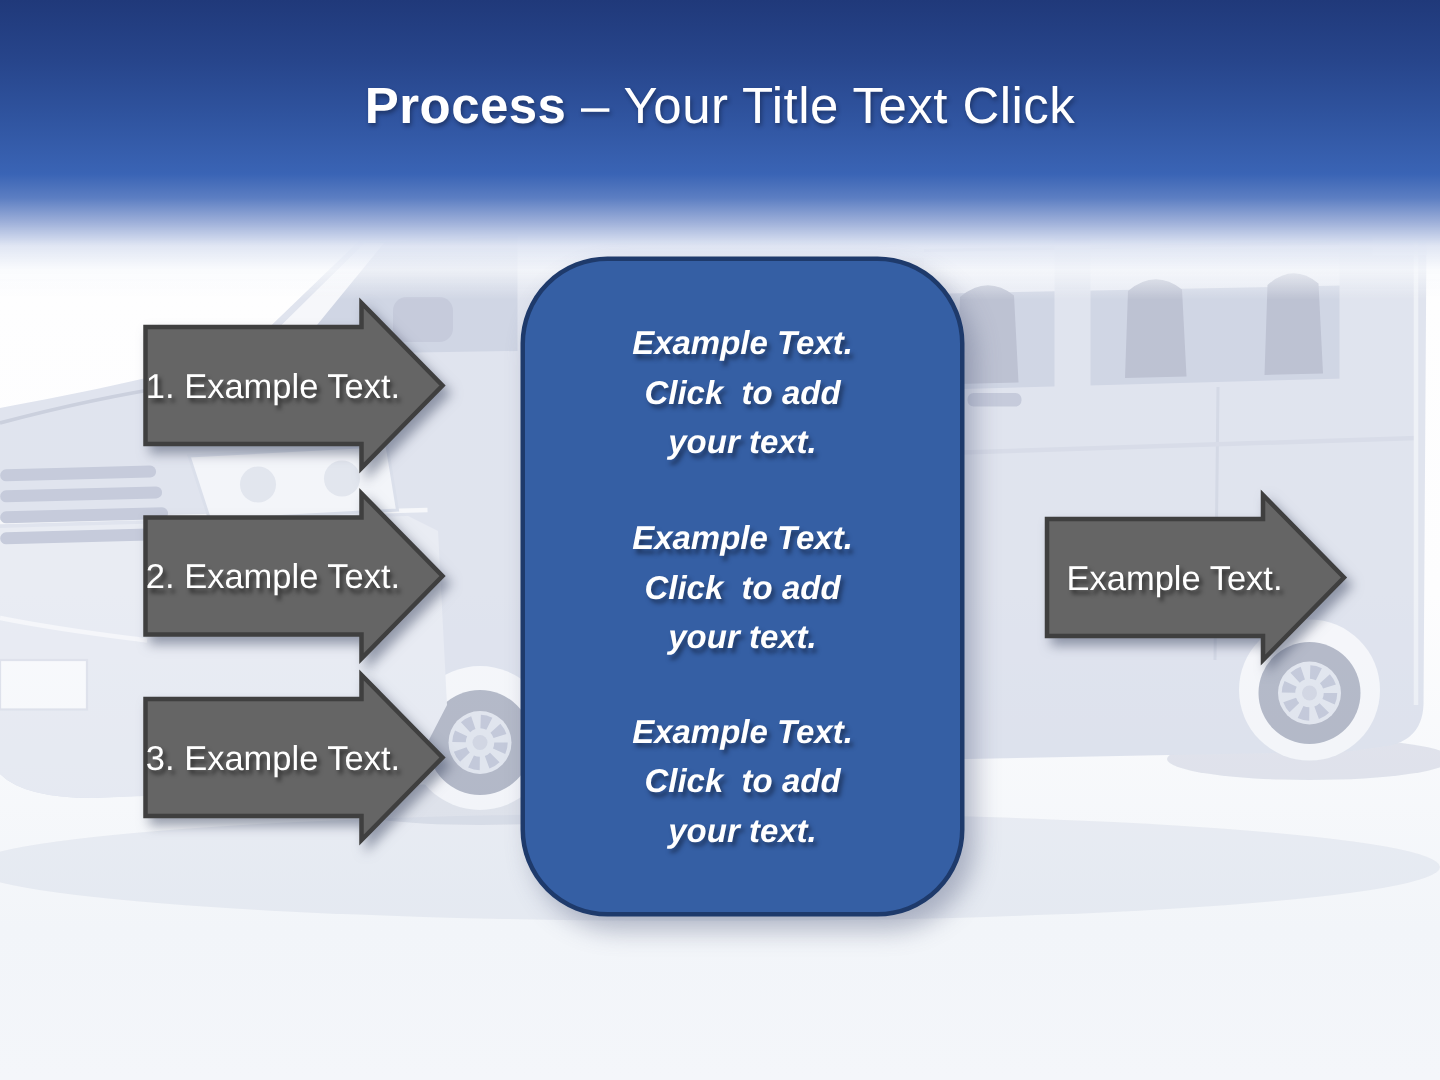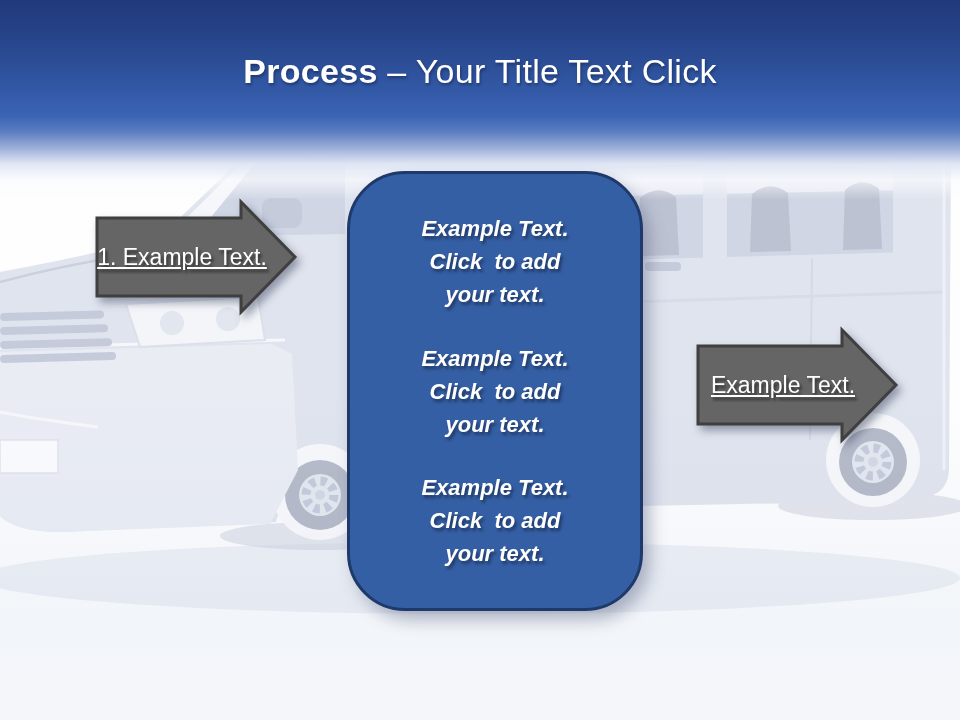--- a/index.html
+++ b/index.html
@@ -32,21 +32,21 @@
   
   .van{position:absolute;left:0;top:140px;width:960px;height:480px;z-index:1;}
   
   .arrow{position:absolute;width:204px;height:116px;z-index:4;}
   .arrow svg{position:absolute;left:0;top:0;width:100%;height:100%;overflow:visible;
     filter:drop-shadow(4px 5px 4px rgba(60,70,95,.5));}
   .arrow polygon{fill:var(--arrow-fill,#656565);stroke:var(--arrow-border,#3f3f3f);stroke-width:3;}
   .arrow-label{
     position:absolute;inset:0;display:flex;align-items:center;justify-content:center;
     padding-right:30px;box-sizing:border-box;color:#ffffff;font-size:23px;
-    text-shadow:2px 3px 3px rgba(0,0,0,.55);white-space:pre-wrap;text-decoration:underline;
+    text-shadow:2px 3px 3px rgba(0,0,0,.55);white-space:pre-wrap;
   }
   .arrow-1{left:95px;top:199px;}
   .arrow-2{left:95px;top:326px;}
   .arrow-3{left:95px;top:447px;}
   .arrow-out{left:696px;top:327px;}
   
   .panel{
     position:absolute;left:347px;top:171px;width:296px;height:440px;z-index:5;
     background:var(--panel-fill,#355fa4);
     border:3px solid var(--panel-border,#1e3a6b);
@@ -140,21 +140,33 @@
   <div class="header"></div>
   <h1 class="title" style="z-index:6;"><span class="title-bold">Process</span><span> – Your Title Text Click</span></h1>
 
   <div class="arrow arrow-1">
     <svg viewBox="0 0 204 116" preserveAspectRatio="none">
       <polygon points="2,19 146,19 146,3 200,58 146,113 146,97 2,97"></polygon>
     </svg>
     <div class="arrow-label">1. Example Text.</div>
   </div>
 
+  <div class="arrow arrow-2">
+    <svg viewBox="0 0 204 116" preserveAspectRatio="none">
+      <polygon points="2,19 146,19 146,3 200,58 146,113 146,97 2,97"></polygon>
+    </svg>
+    <div class="arrow-label">2. Example Text.</div>
+  </div>
 
+  <div class="arrow arrow-3">
+    <svg viewBox="0 0 204 116" preserveAspectRatio="none">
+      <polygon points="2,19 146,19 146,3 200,58 146,113 146,97 2,97"></polygon>
+    </svg>
+    <div class="arrow-label">3. Example Text.</div>
+  </div>
 
   <div class="arrow arrow-out">
     <svg viewBox="0 0 204 116" preserveAspectRatio="none">
       <polygon points="2,19 146,19 146,3 200,58 146,113 146,97 2,97"></polygon>
     </svg>
     <div class="arrow-label">Example Text.</div>
   </div>
 
   <div class="panel">
     <div class="panel-block">

